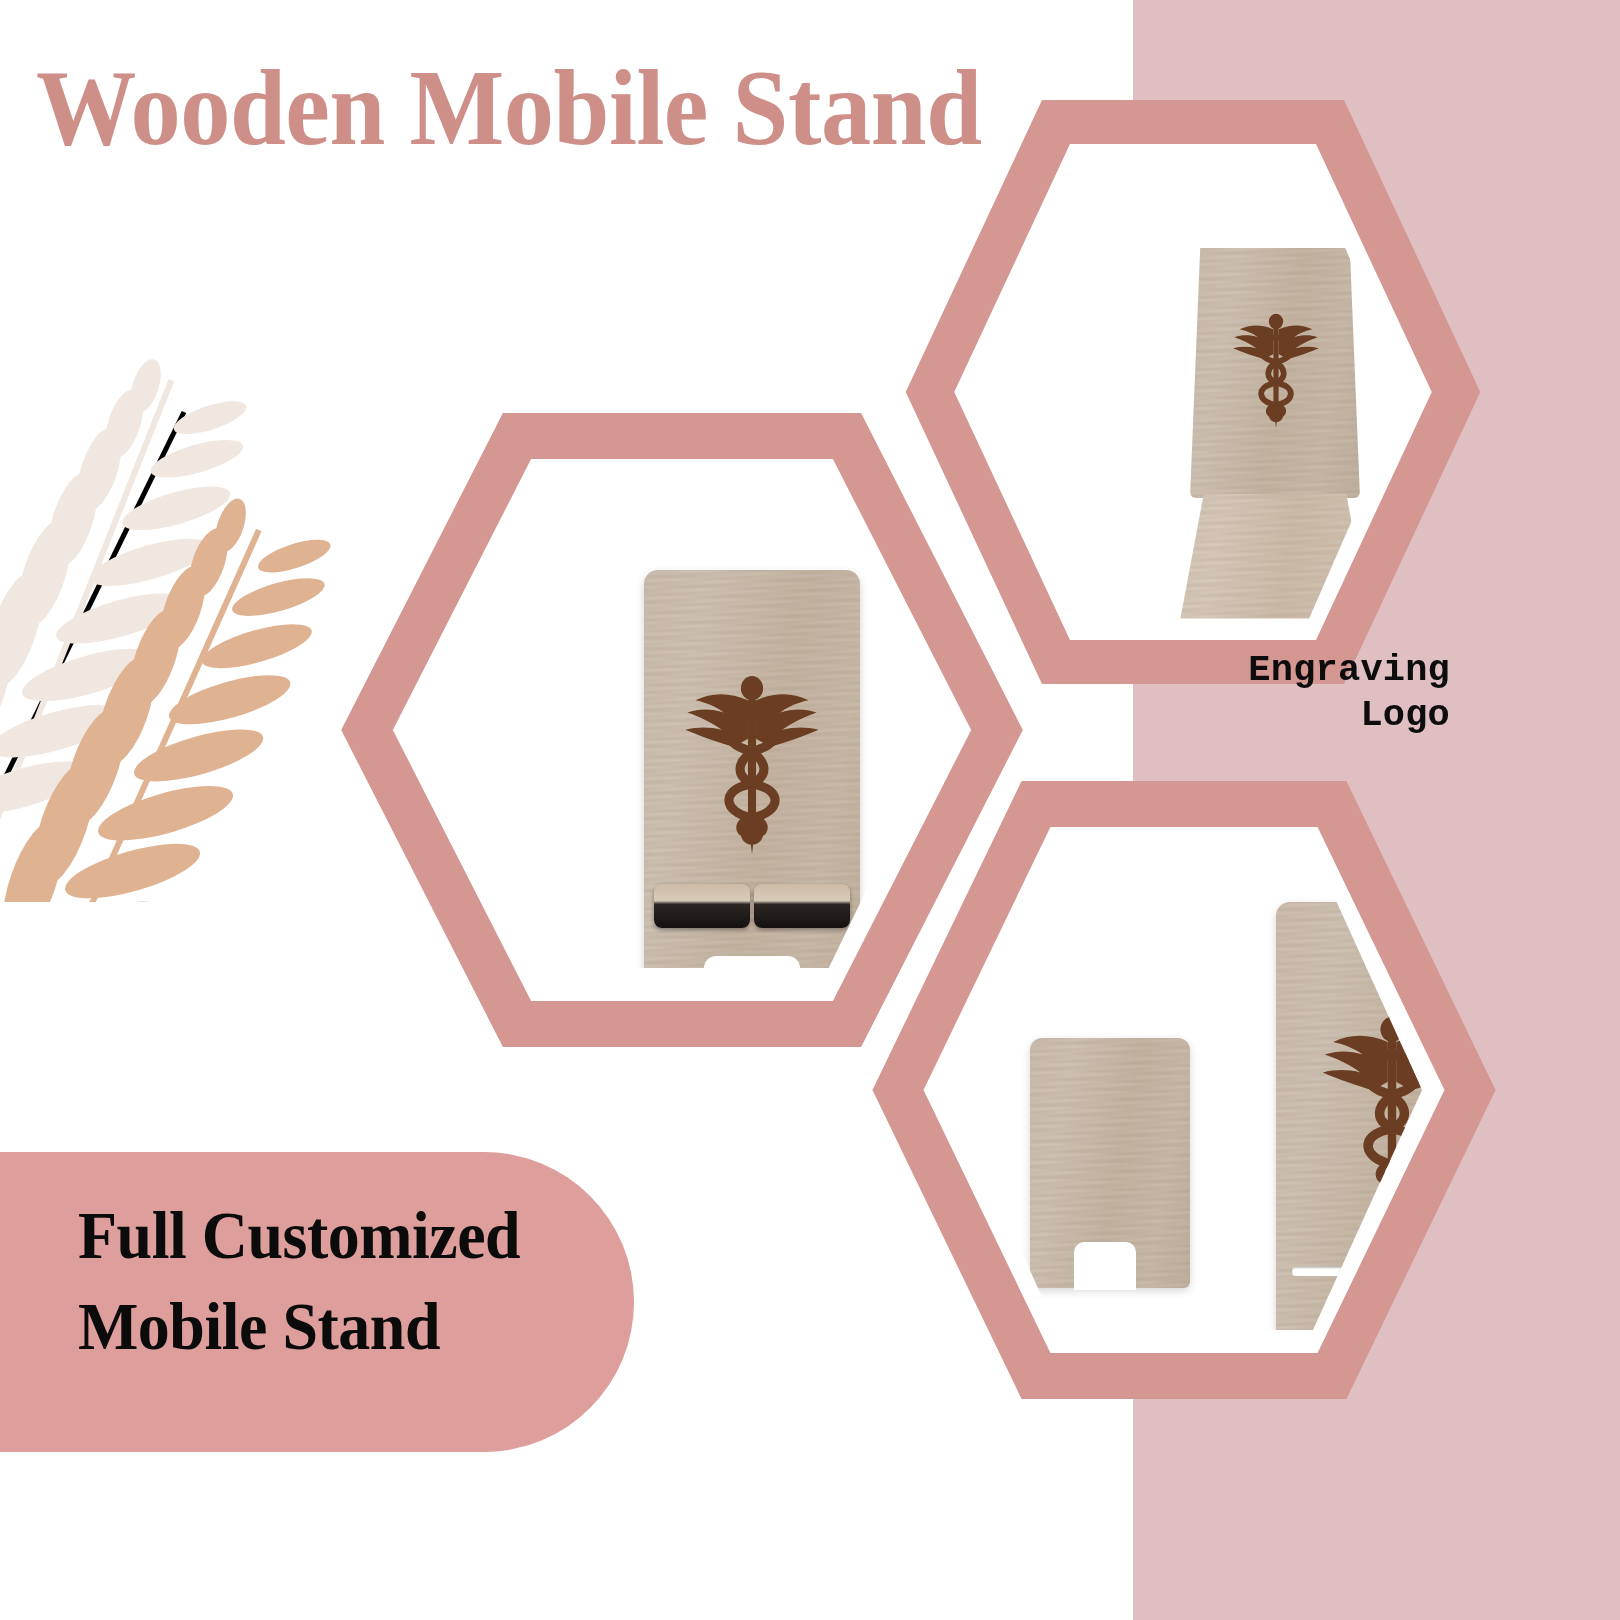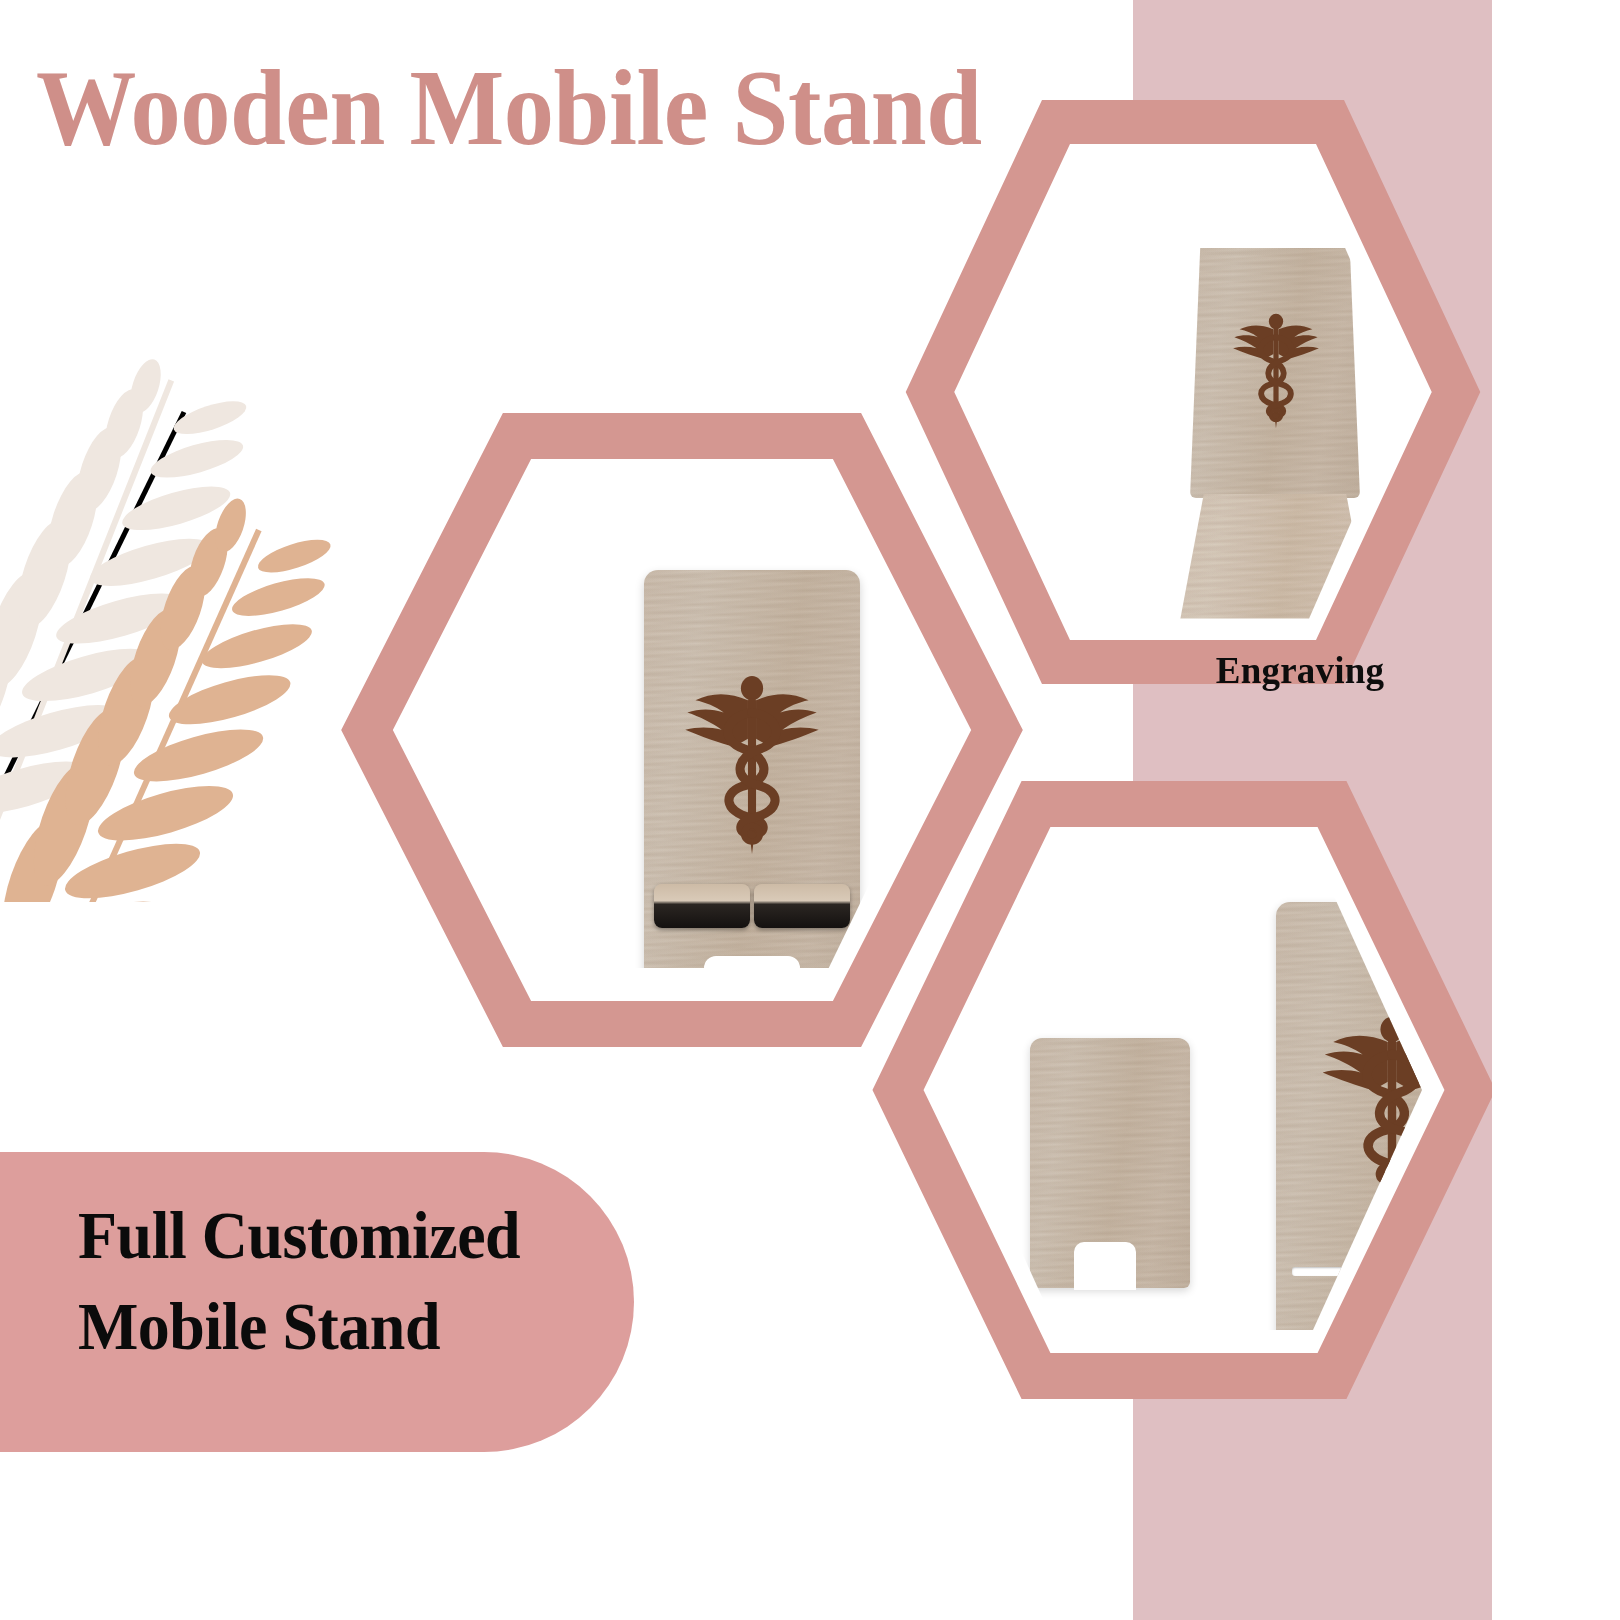--- a/index.html
+++ b/index.html
@@ -7,21 +7,21 @@
   html,body { background:#ffffff; }
   body {
     width:1620px; height:1620px;
     font-family:"Liberation Sans", sans-serif;
     position:relative; overflow:hidden;
   }
 
   
   #poster {
     position:absolute; inset:0;
-    width:1492px; height:1620px;
+    width:1620px; height:1620px;
     background:#ffffff;
     overflow:hidden;
   }
 
   
   .pink-panel {
     position:absolute;
     left:1133px; top:0;
     width:487px; height:1620px;
     background:#dfbfc2;
@@ -175,24 +175,24 @@
   }
 
   
   .caduceus { position:absolute; }
   .caduceus svg { width:100%; height:100%; display:block; }
 
   
   .label {
     position:absolute;
     color:#0d0d0d;
-    font-family:Liberation Serif, serif;
+    font-family:Liberation Mono, monospace;
     font-weight:700;
     letter-spacing:0.2px;
-    text-align:center;
+    text-align:right;
   }
   .label-front { left:512px; top:988px;  width:380px; font-size:37px; }
   .label-engr  { left:1150px; top:648px; width:300px; font-size:37px; line-height:1.22; }
   .label-engr span { display:block; }
 </style>
 </head>
 <body>
 
 <div id="poster">
 
@@ -330,20 +330,21 @@
           </div>
         </div>
         <div class="persp-base wood"></div>
 
       </div>
     </div>
   </div>
 
   <div class="label label-engr">
     <span>Engraving</span>
+    <span>Logo</span>
   </div>
 
   <div class="hex hex-bottom">
     <svg viewBox="0 0 600 600" xmlns="http://www.w3.org/2000/svg">
       <polygon points="152,14 448,14 586,300 448,586 152,586 14,300" fill="#ffffff" stroke="#d49791" stroke-width="46"></polygon>
     </svg>
 
     <div class="photo" style="left:64px; top:50px; width:474px; height:500px;
                               clip-path:polygon(23% 2%, 77% 2%, 100% 50%, 77% 98%, 23% 98%, 0% 50%);">
 

